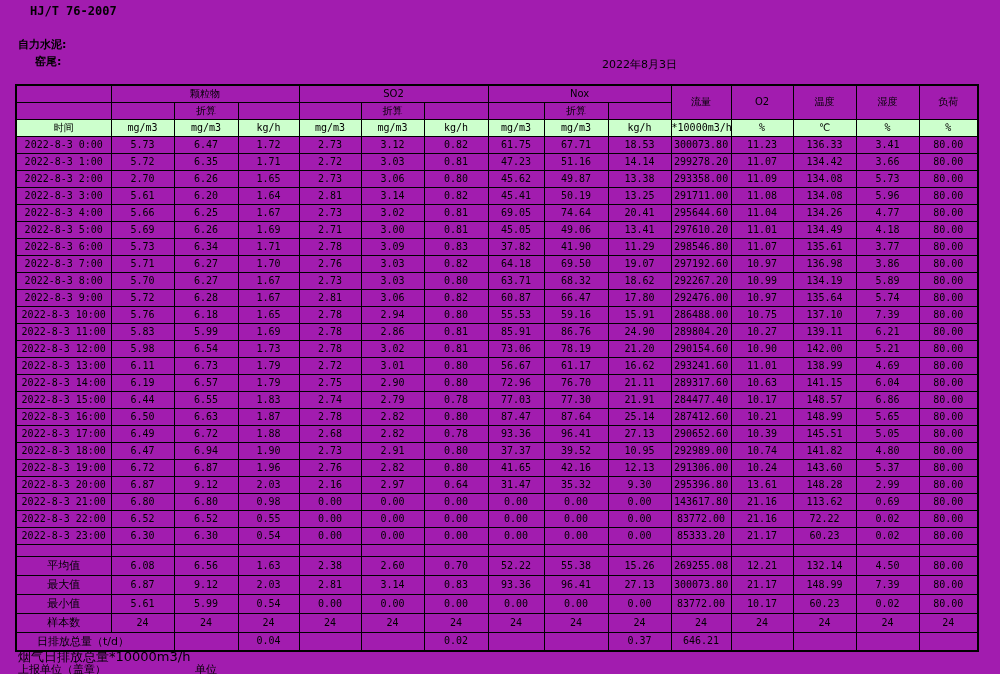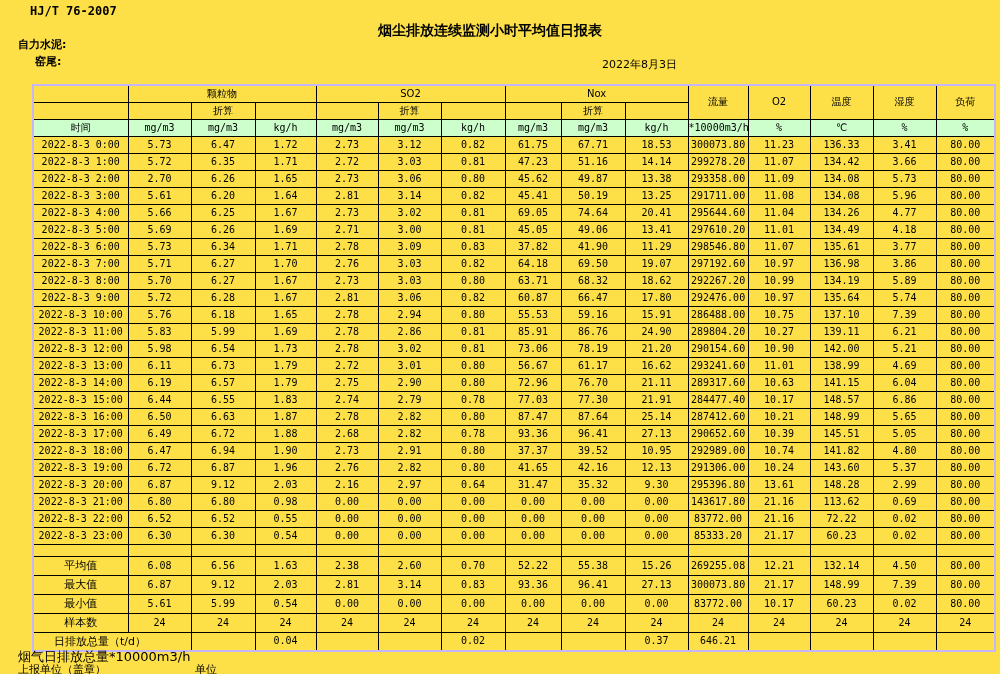--- a/index.html
+++ b/index.html
@@ -1,31 +1,30 @@
 <!DOCTYPE html>
 <html><head>
 <meta charset="utf-8">
 <style>
   html,body { margin:0; padding:0; background:#fff; }
   .page {
-    position:relative; width:1000px; height:674px; background:#fde047;
+    position:relative; width:1000px; height:674px; background:#a21caf;
     font-family:"DejaVu Sans Mono","DejaVu Sans",sans-serif; color:#000;
     overflow:hidden;
   }
   .std-code { position:absolute; left:30px; top:4px; font-size:12px; font-weight:bold; }
   .title { position:absolute; left:0; top:22px; width:980px; text-align:center; font-size:14px; font-weight:bold; font-family:"DejaVu Sans",sans-serif; }
   .company { position:absolute; left:18px; top:37px; font-size:11px; font-weight:bold; font-family:"DejaVu Sans",sans-serif; }
   .site { position:absolute; left:35px; top:54px; font-size:11px; font-weight:bold; font-family:"DejaVu Sans",sans-serif; }
   .date { position:absolute; left:602px; top:57px; font-size:11px; font-family:"DejaVu Sans",sans-serif; }
 
   table.report {
     position:absolute; left:15px; top:84px; width:962px;
     border-collapse:collapse; table-layout:fixed;
-    border:2px solid #c4b5fd;
-    margin-left:17px;
+    border:2px solid #000000;
   }
   table.report td {
     border:1px solid #000; padding:0; text-align:center;
     font-size:10px; line-height:1; overflow:hidden; white-space:nowrap;
   }
   thead tr { height:17px; }
   thead td { font-size:11px; font-family:"DejaVu Sans",sans-serif; }
   tr.units-row td { background:#ccffcc; font-size:10px; font-family:"DejaVu Sans Mono","DejaVu Sans",sans-serif; }
   tbody.data tr { height:17px; }
   tr.spacer { height:12px; }
@@ -37,21 +36,20 @@
   .foot1 { position:absolute; left:18px; top:648px; font-size:13px; font-family:"DejaVu Sans",sans-serif; }
   .foot2 { position:absolute; left:18px; top:662px; font-size:11px; font-family:"DejaVu Sans",sans-serif; }
   .foot3 { position:absolute; left:195px; top:662px; font-size:11px; font-family:"DejaVu Sans",sans-serif; }
 </style>
 </head>
 <body>
 
 <div class="page">
 
   <div class="std-code">HJ/T  76-2007</div>
-  <div class="title">烟尘排放连续监测小时平均值日报表</div>
   <div class="company">自力水泥:</div>
   <div class="site">窑尾:</div>
   <div class="date">2022年8月3日</div>
 
   <table class="report">
     <colgroup>
       <col style="width:95px">
         <col style="width:63px">
         <col style="width:64px">
         <col style="width:61px">

